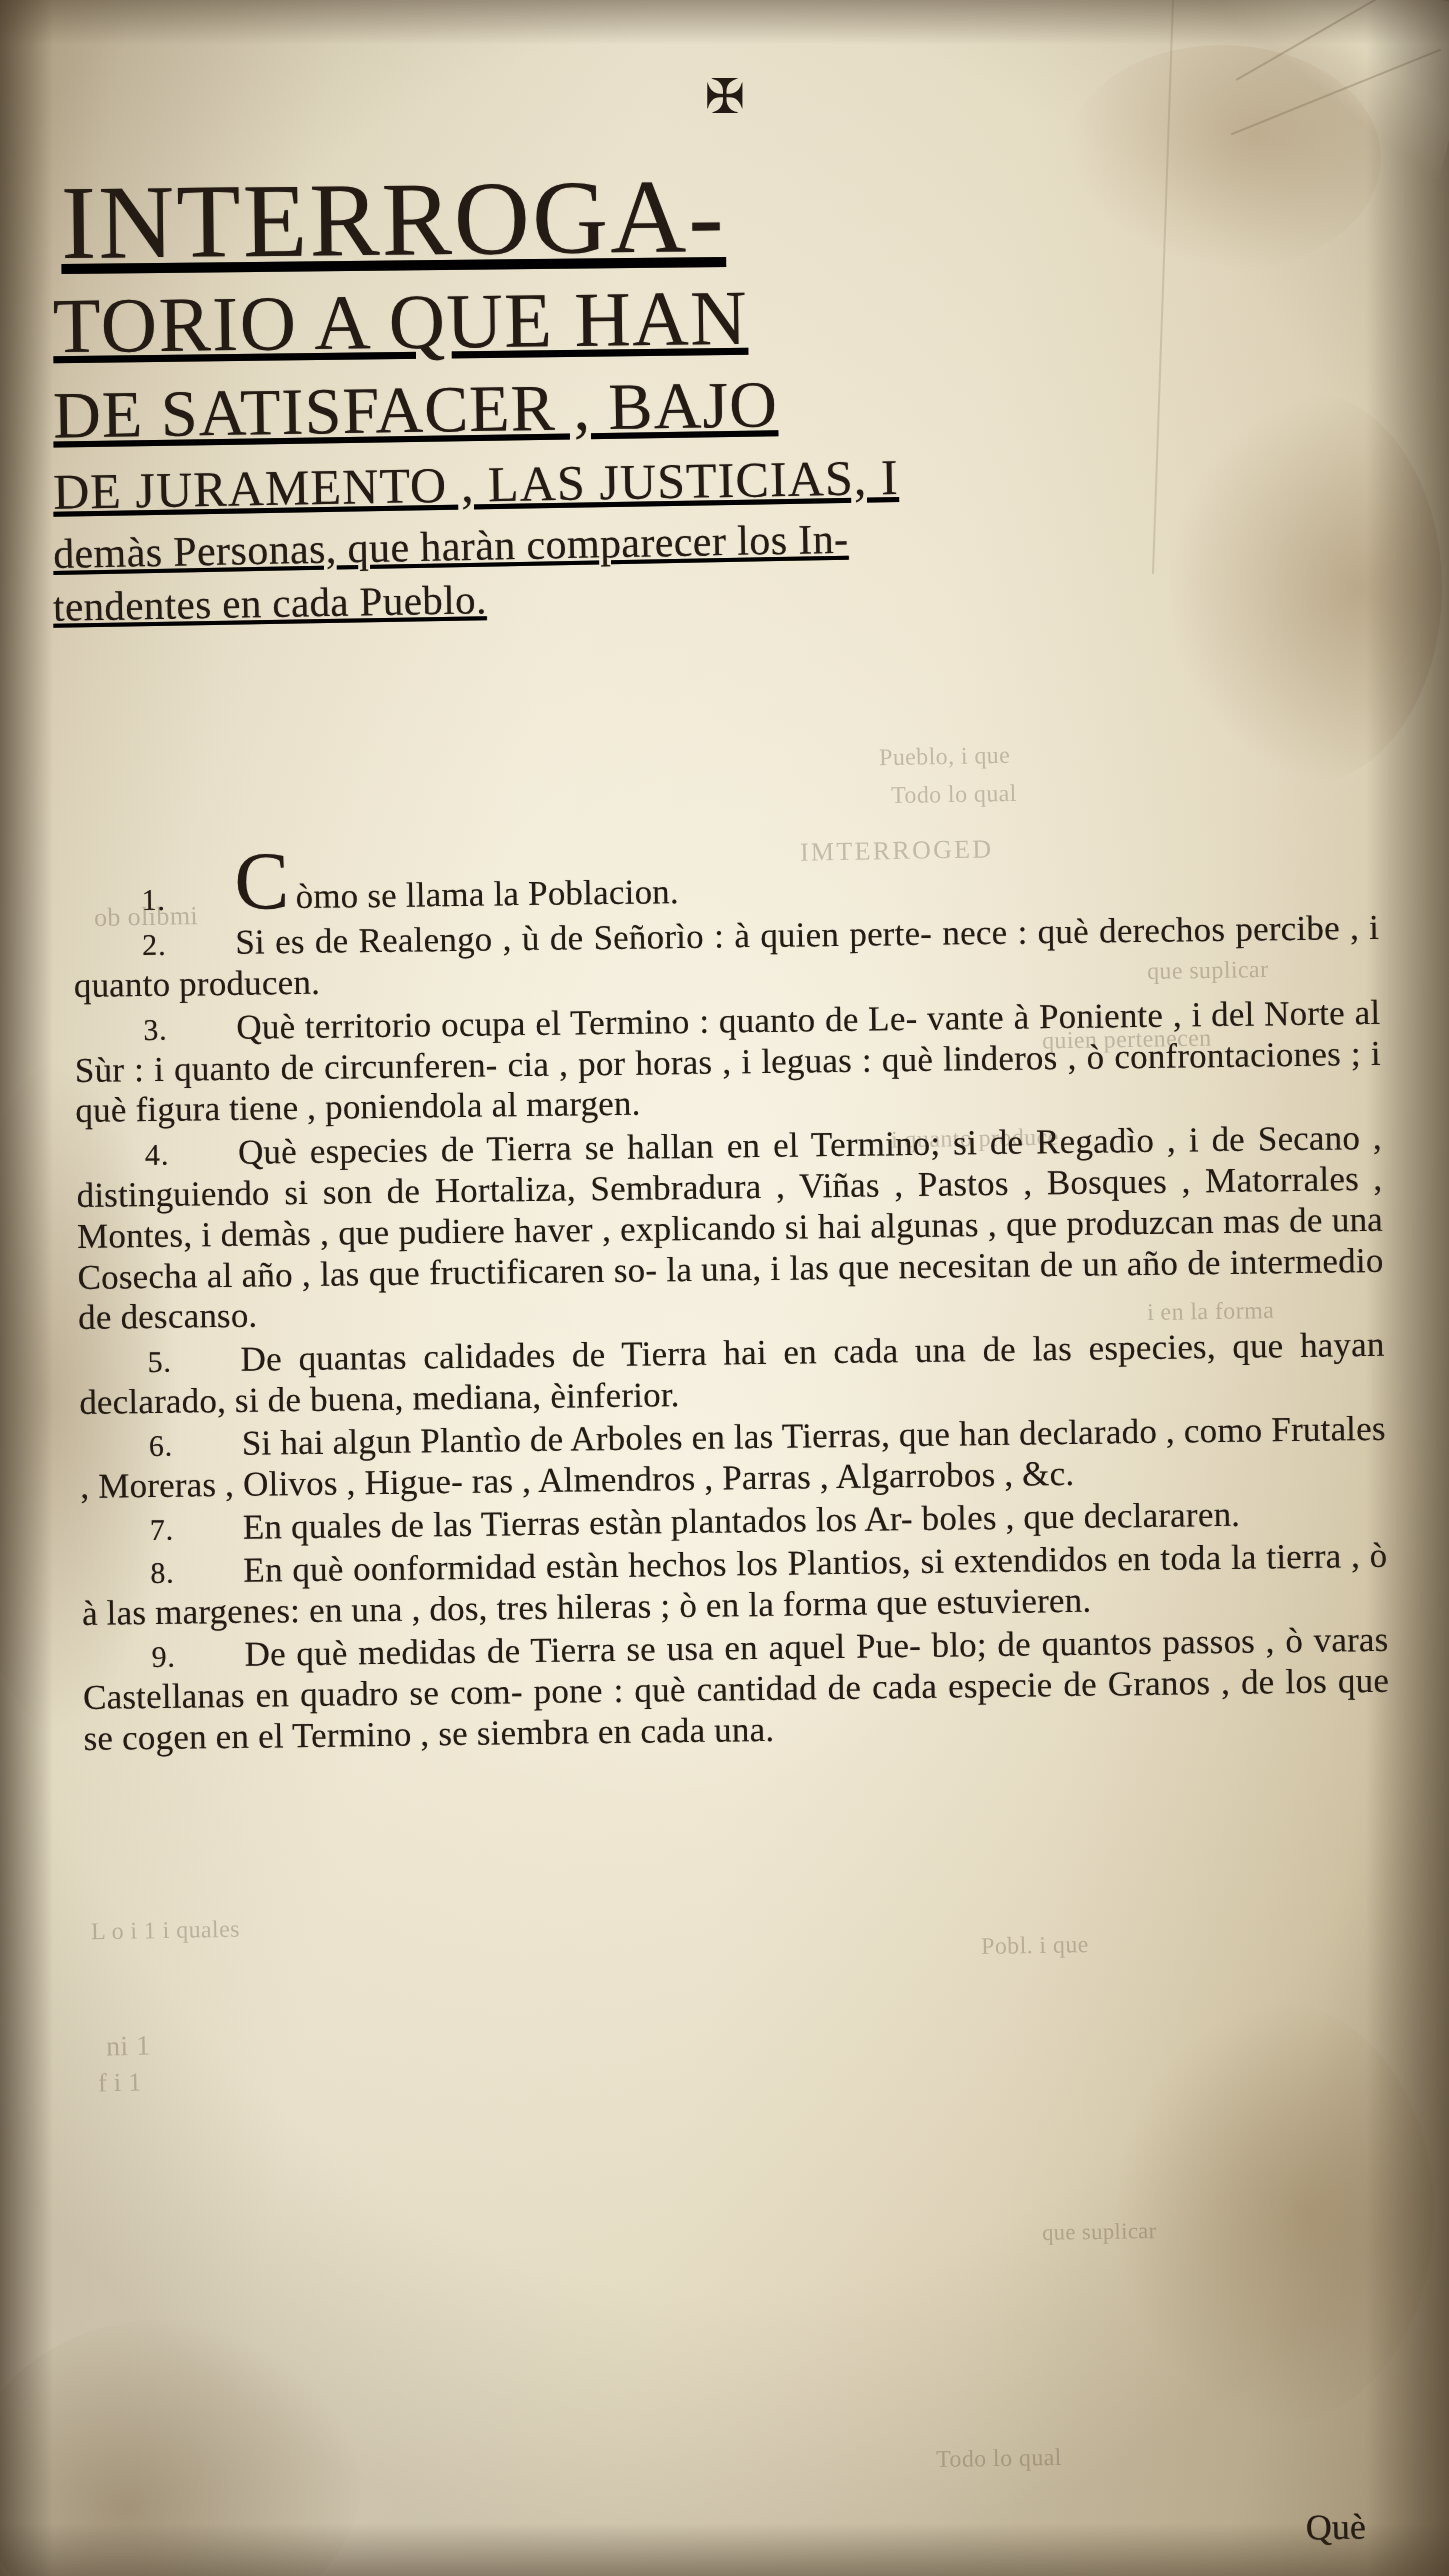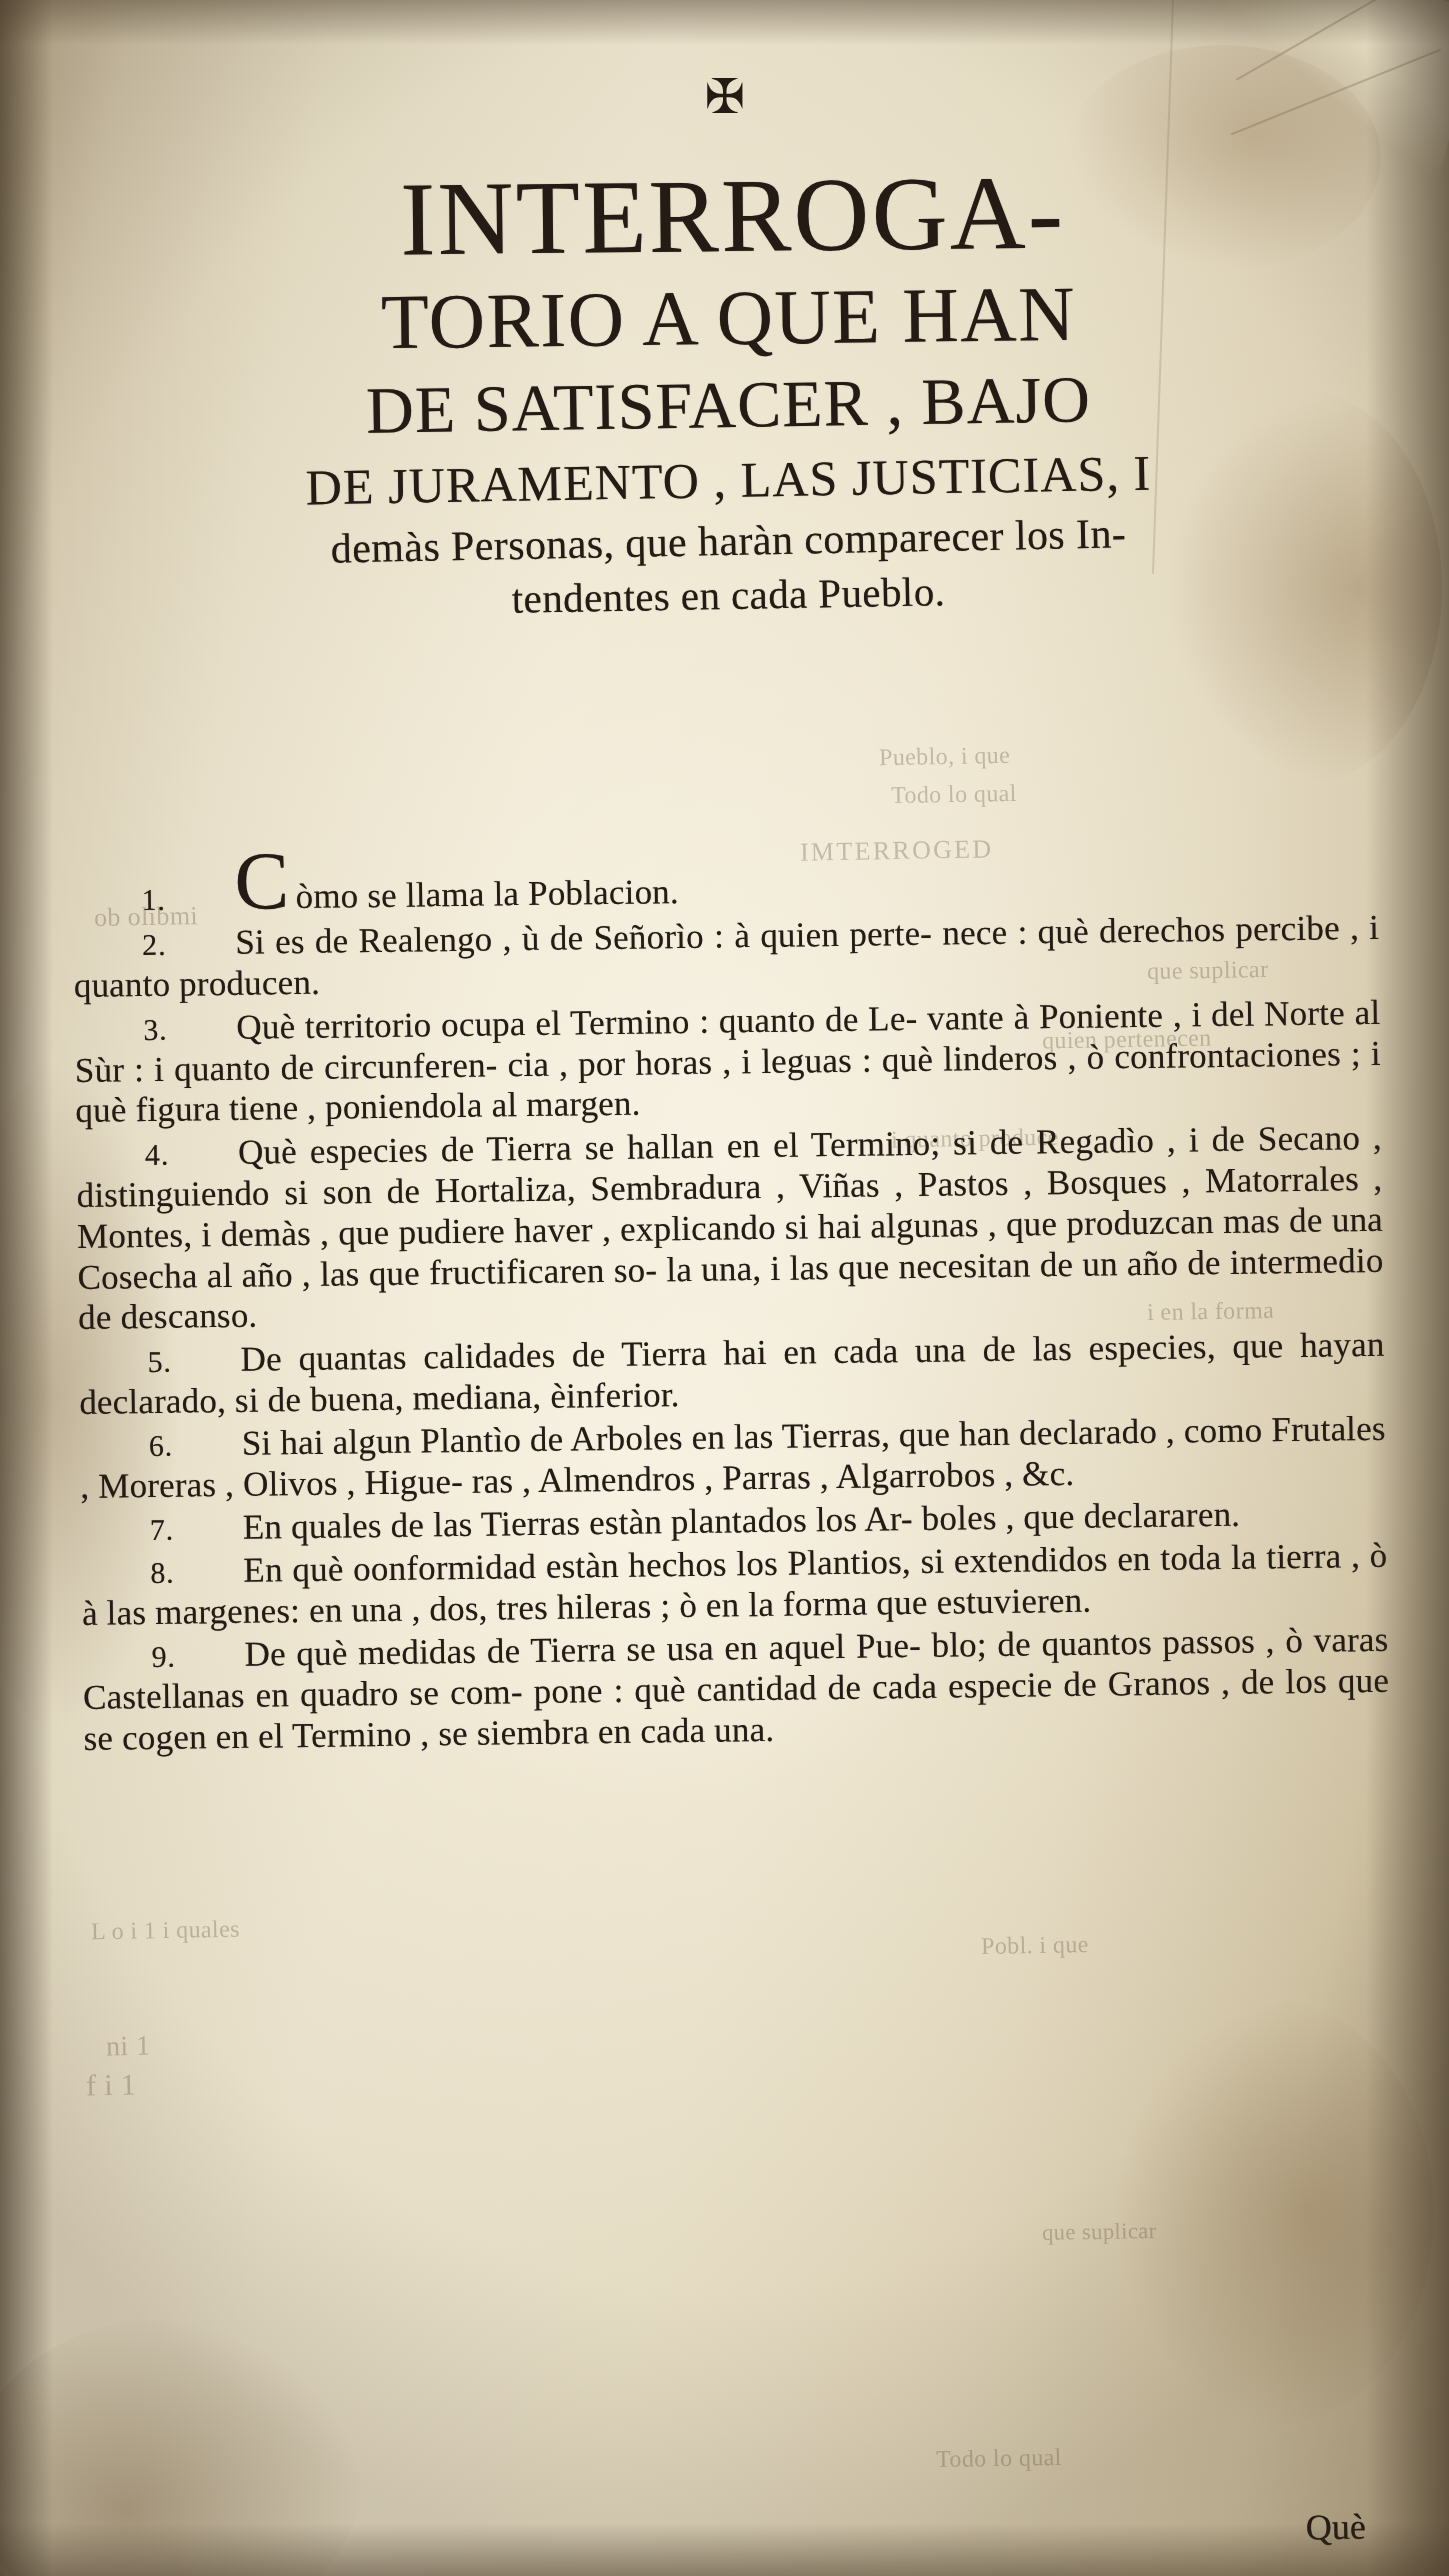--- a/index.html
+++ b/index.html
@@ -60,21 +60,21 @@
     color: #241c14;
     font-family: "DejaVu Sans", sans-serif;
   }
 
   
   .title-block {
     position: absolute;
     left: 53px;
     right: 45px;
     top: 162px;
-    text-align: center;
+    text-decoration: underline;
   }
   .t-line {
     display: block;
     color: #241c14;
     font-family: "Liberation Serif", serif;
     text-shadow: 0 0 0.9px rgba(36,28,20,0.6);
   }
   .t1 {
     font-size: 105px;
     letter-spacing: 2.3px;
@@ -217,21 +217,21 @@
   <div class="ghost" style="left:800px; top:836px; font-size:26px; letter-spacing:2.3px; transform:rotate(-1deg);">IMTERROGED</div>
   <div class="ghost" style="left:891px; top:781px; font-size:24px; transform:rotate(-1deg);">Todo lo qual</div>
   <div class="ghost" style="left:879px; top:743px; font-size:24px; transform:rotate(-1deg);">Pueblo, i que</div>
   <div class="ghost" style="left:1147px; top:957px; font-size:24px; transform:rotate(-1deg);">que suplicar</div>
   <div class="ghost" style="left:1042px; top:1026px; font-size:24px; transform:rotate(-1deg);">quien pertenecen</div>
   <div class="ghost" style="left:891px; top:1125px; font-size:24px; transform:rotate(-1deg);">i quanto produce</div>
   <div class="ghost" style="left:1147px; top:1298px; font-size:24px; transform:rotate(-1deg);">i en la forma</div>
   <div class="ghost" style="left:91px; top:1917px; font-size:24px; transform:rotate(-1deg);">L o i 1 i quales</div>
   <div class="ghost" style="left:981px; top:1932px; font-size:24px; transform:rotate(-1deg);">Pobl. i que</div>
   <div class="ghost" style="left:106px; top:2030px; font-size:28px; transform:rotate(-1deg);">ni 1</div>
-  <div class="ghost" style="left:86px; top:2068px; font-size:30px; transform:rotate(-1deg);">f i 1</div>
+  <div class="ghost" style="left:98px; top:2068px; font-size:26px; transform:rotate(-1deg);">f i 1</div>
   <div class="ghost" style="left:936px; top:2445px; font-size:24px; transform:rotate(-1deg);">Todo lo qual</div>
   <div class="ghost" style="left:1042px; top:2219px; font-size:22.6px; transform:rotate(-1deg);">que suplicar</div>
 
   <div id="content">
 
     <div class="ornament">✠</div>
 
     <div class="title-block">
       <span class="t-line t1">INTERROGA-</span>
       <span class="t-line t2">TORIO A QUE HAN</span>

